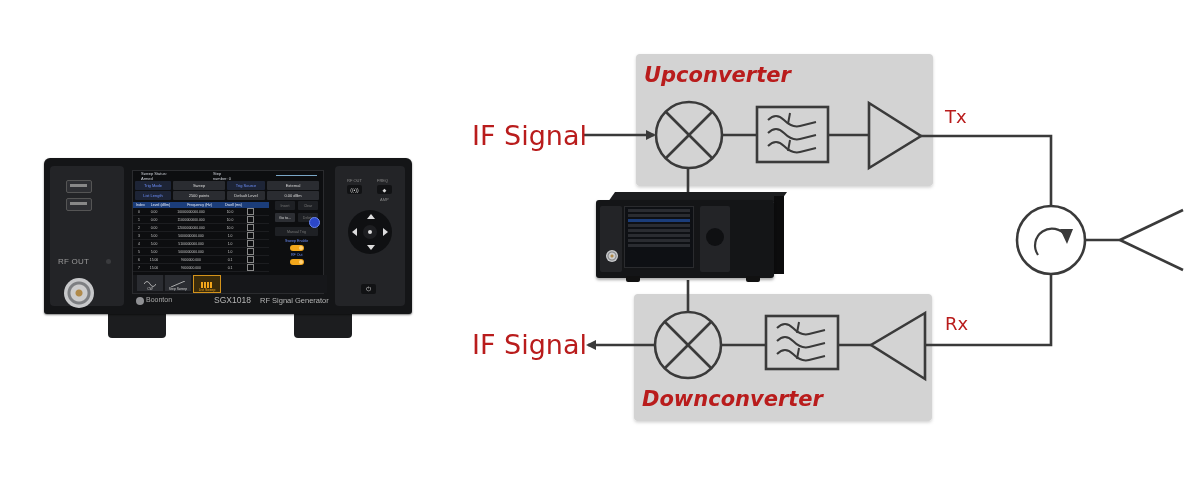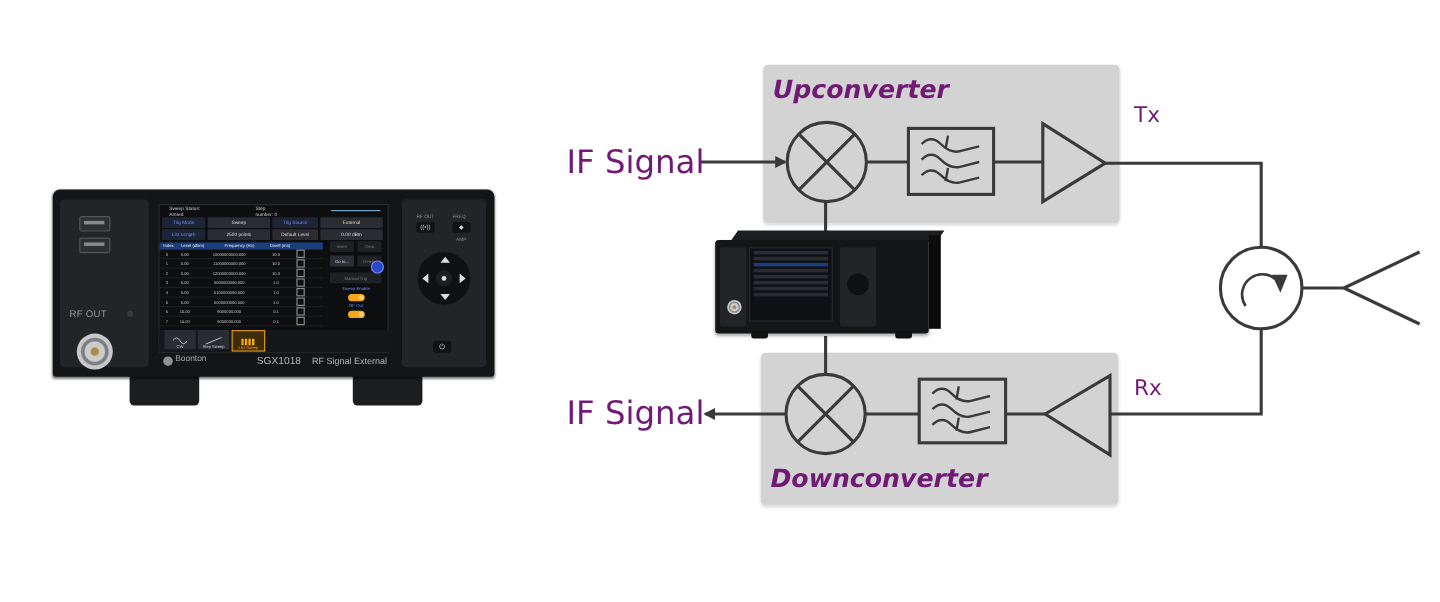--- a/index.html
+++ b/index.html
@@ -46,21 +46,21 @@
   .rlabel { position:absolute; font-size:4px; color:#8a8a8a; }
   .kbtn { position:absolute; width:15px; height:9px; border-radius:2px; background:#111214; color:#d7d7d7; font-size:5px; display:flex; align-items:center; justify-content:center; }
   .dpad { position:absolute; left:13px; top:44px; width:44px; height:44px; border-radius:50%; background:#0f1012; }
   .dpad .c { position:absolute; left:15px; top:15px; width:14px; height:14px; border-radius:50%; background:#1d1e21; }
   .dpad .c::after { content:""; position:absolute; left:5px; top:5px; width:4px; height:4px; border-radius:50%; background:#ddd; }
   .arrow { position:absolute; width:0; height:0; }
   .power { position:absolute; left:26px; top:118px; width:15px; height:10px; background:#111214; border-radius:2px; color:#ddd; font-size:6px; display:flex; align-items:center; justify-content:center; }
 
   
   #diagram { left:0; top:0; width:1200px; height:502px; }
-  .dlabel { position:absolute; font-family:"DejaVu Sans", sans-serif; color:#701a75; }
+  .dlabel { position:absolute; font-family:"DejaVu Sans", sans-serif; color:#b91c1c; }
   .title-it { font-style:italic; font-size:21px; font-weight:600; }
   .sig { font-size:27px; }
   .txrx { font-size:18px; }
 
   
   #mini { left:596px; top:192px; width:188px; height:98px; }
   .mini-body { position:absolute; left:0; top:8px; width:178px; height:78px; background:#141517; border-radius:3px; box-shadow:0 2px 3px rgba(0,0,0,.35); }
   .mini-top { position:absolute; left:12px; top:0; width:172px; height:10px; background:#1d1e20; transform:skewX(-35deg); transform-origin:bottom left; }
   .mini-side { position:absolute; left:178px; top:4px; width:10px; height:78px; background:#0c0c0d; }
   .mini-screen { position:absolute; left:28px; top:6px; width:68px; height:60px; background:#0e1014; border:1px solid #2a2b2e; }
@@ -207,21 +207,21 @@
             </svg>
           <span>List Sweep</span>
         </div>
       </div>
     </div>
 
     <div class="brand-row">
       <div class="brand-logo"></div>
       <div class="brand-name">Boonton</div>
       <div class="model">SGX1018</div>
-      <div class="model-desc">RF Signal External</div>
+      <div class="model-desc">RF Signal Generator</div>
     </div>
 
     <div class="rpanel">
       <div class="rlabel" style="left:12px;top:12px">RF OUT</div>
       <div class="rlabel" style="left:42px;top:12px">FREQ</div>
       <div class="kbtn" style="left:12px;top:19px">
           <span>((•))</span>
         </div>
       <div class="kbtn" style="left:42px;top:19px">
           <span>◆</span>
@@ -332,14 +332,14 @@
     </div>
   </div>
   <div class="mini-foot" style="left:30px"></div>
   <div class="mini-foot" style="left:150px"></div>
 </div>
 
 <div class="dlabel title-it" style="left:644px;top:63px">Upconverter</div>
 <div class="dlabel title-it" style="left:642px;top:387px">Downconverter</div>
 <div class="dlabel sig" style="left:472px;top:120px">IF Signal</div>
 <div class="dlabel sig" style="left:472px;top:329px">IF Signal</div>
-<div class="dlabel txrx" style="left:945px;top:86px">Tx</div>
+<div class="dlabel txrx" style="left:945px;top:106px">Tx</div>
 <div class="dlabel txrx" style="left:945px;top:313px">Rx</div>
 
 </body></html>

